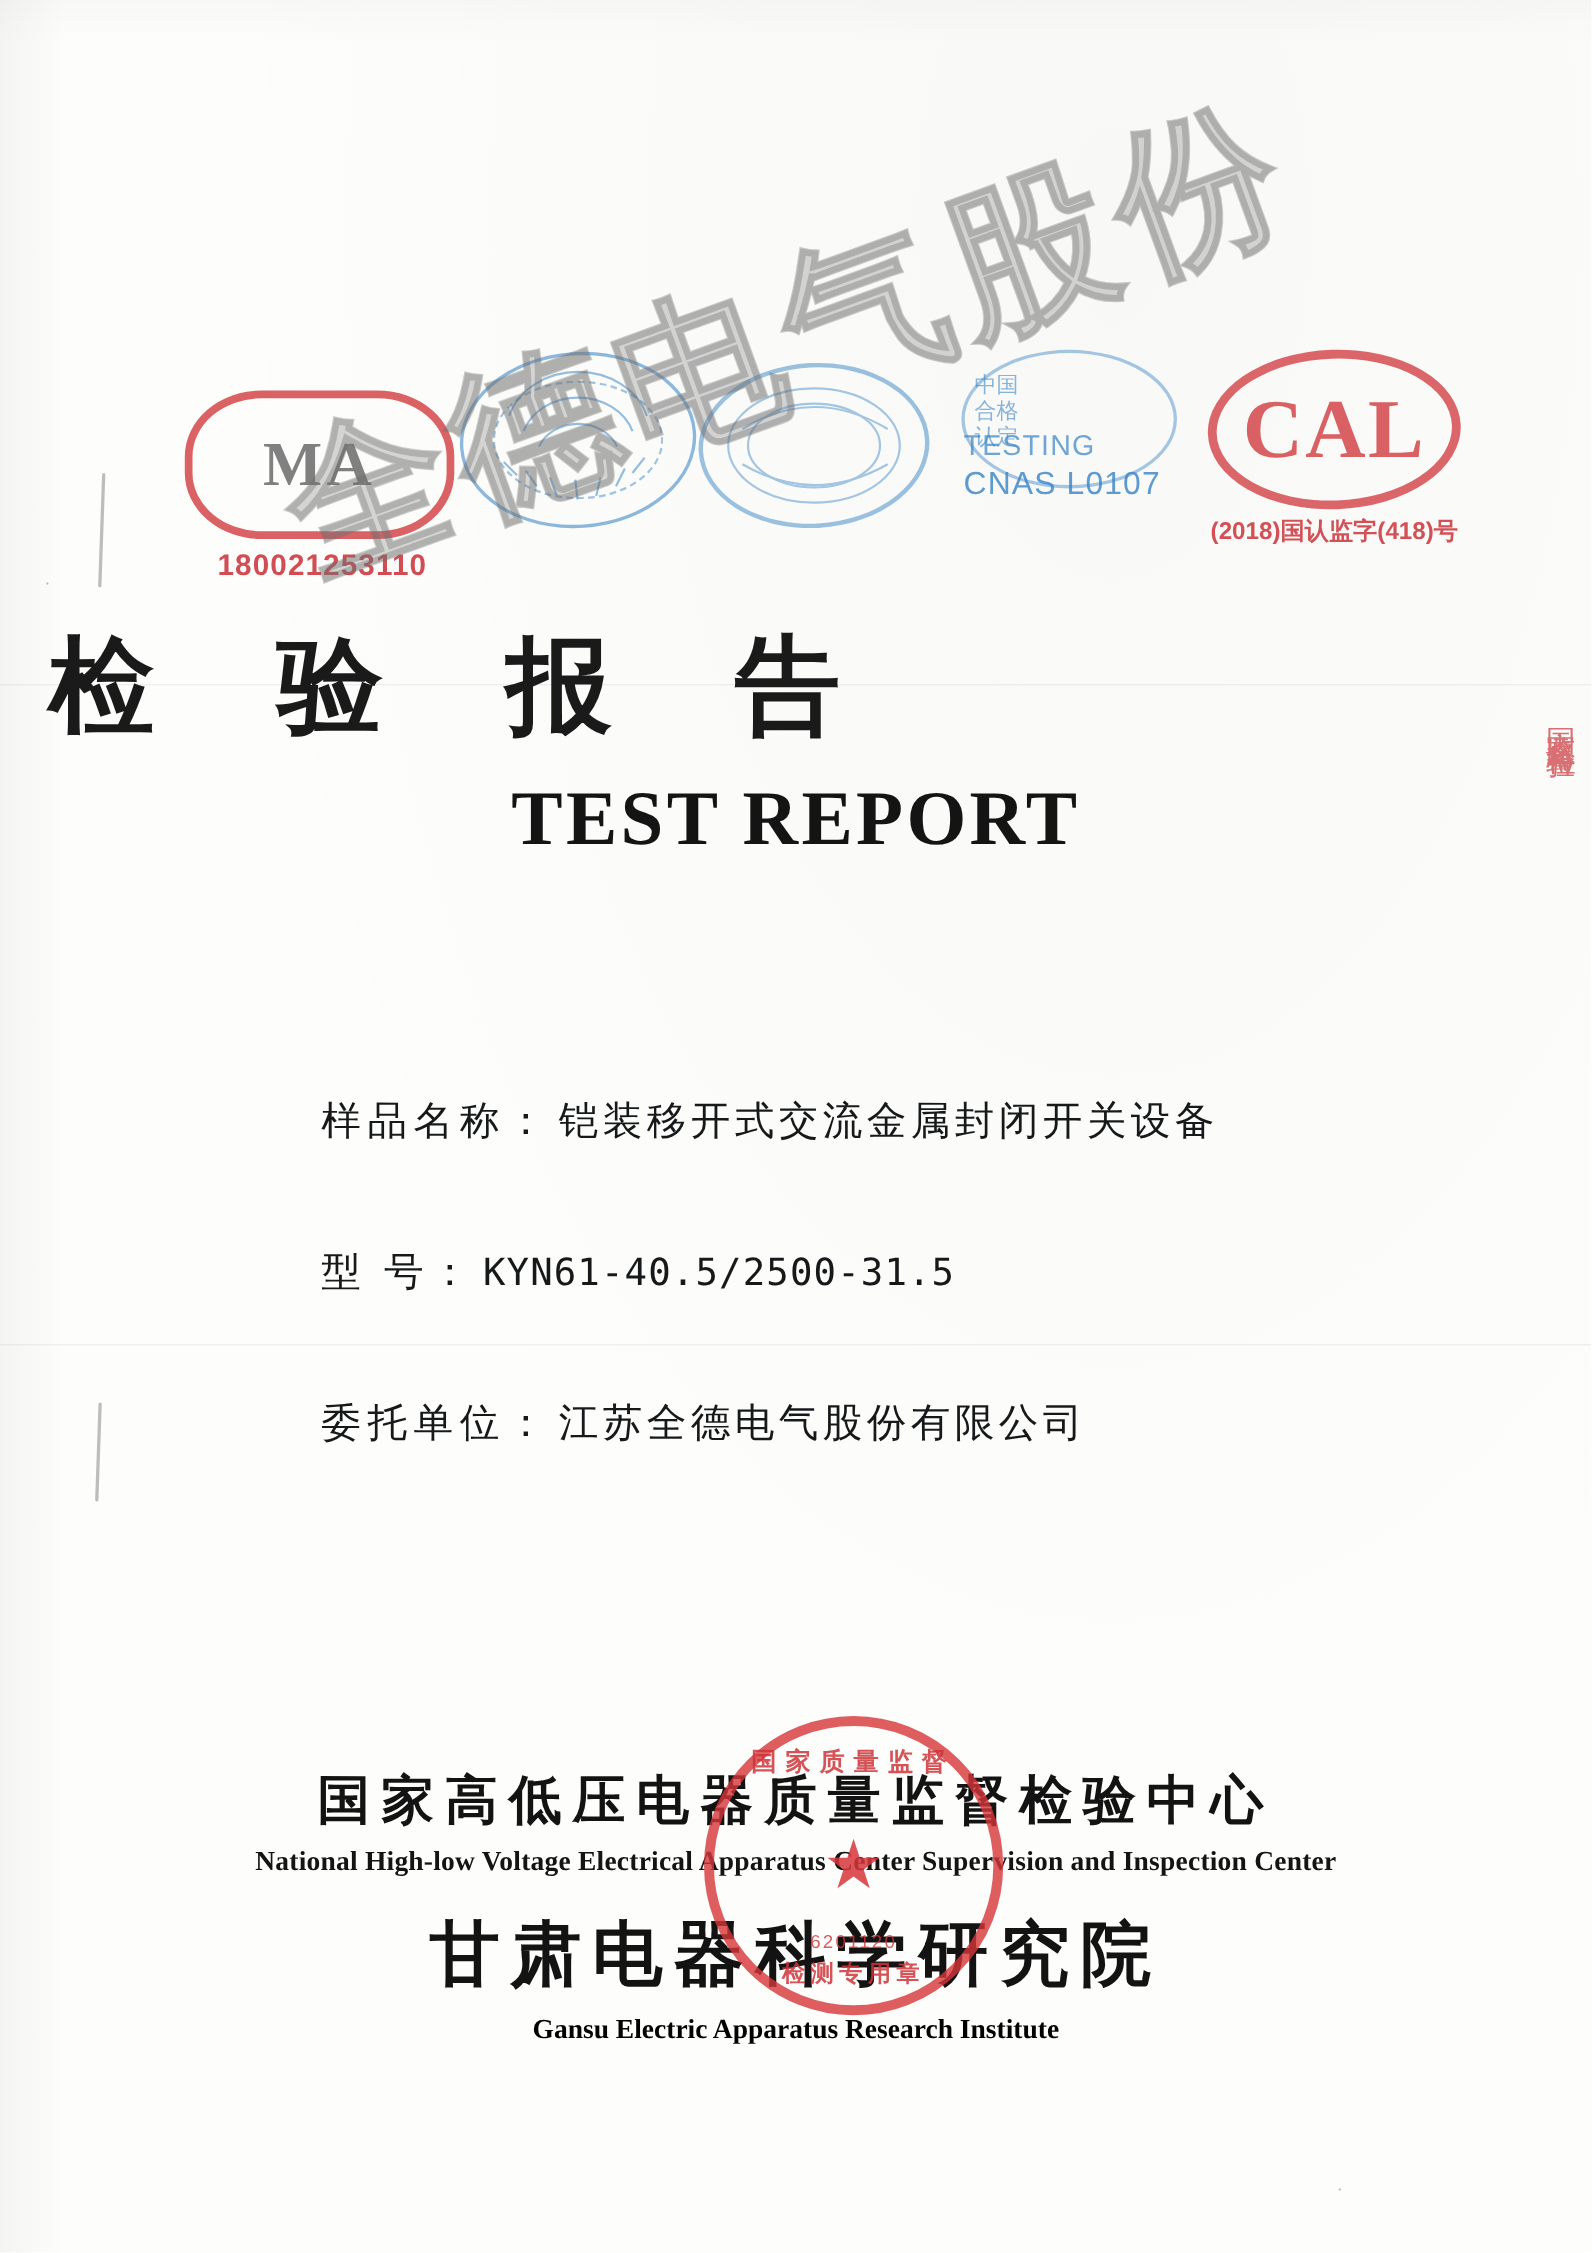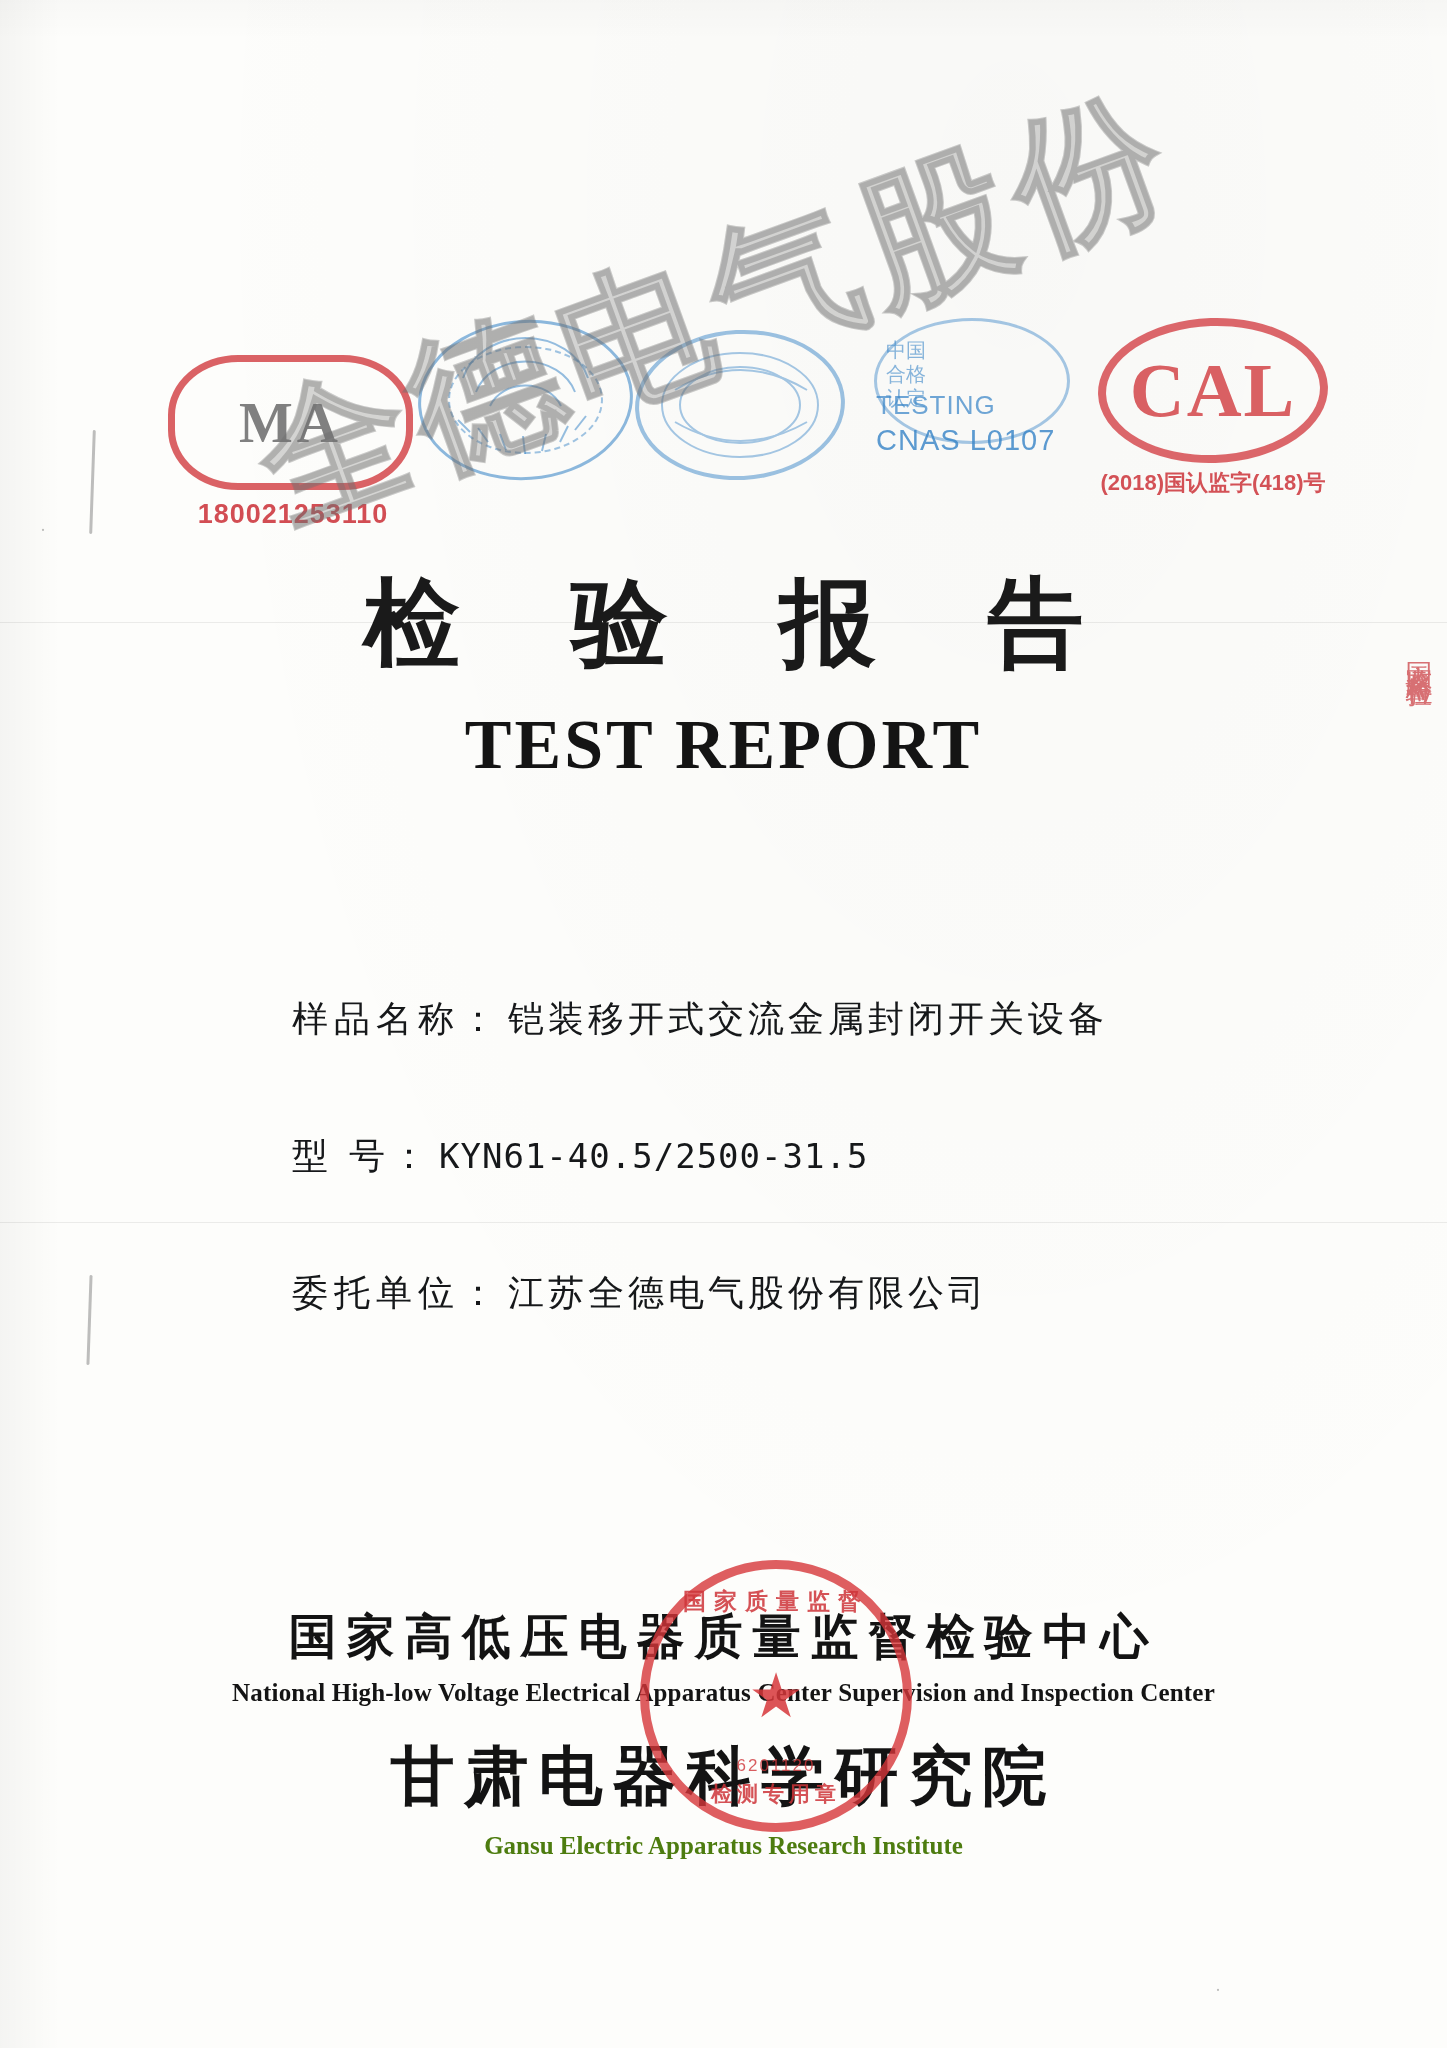--- a/index.html
+++ b/index.html
@@ -218,21 +218,20 @@
     pointer-events: none;
     -webkit-text-stroke: 2px rgba(110,110,110,0.35);
     white-space: nowrap;
   }
 
   
   .title-cn {
     position: absolute;
     top: 560px;
     left: 0; right: 0;
-    text-align: center;
     font-family: "Liberation Serif", "DejaVu Serif", serif;
     font-weight: bold;
     font-size: 96px;
     letter-spacing: 44px;
     text-indent: 44px;
     color: #1a1a1a;
   }
   .title-en {
     position: absolute;
     top: 705px;
@@ -308,21 +307,21 @@
     font-weight: bold;
     font-size: 64px;
     letter-spacing: 10px;
     color: #131313;
   }
   .issuer-en-2 {
     margin-top: 12px;
     font-family: "Liberation Serif", "DejaVu Serif", serif;
     font-weight: bold;
     font-size: 25px;
-    color: #4d7c0f;
+    color: #000000;
   }
 
   
   .seal {
     position: absolute;
     left: 640px;
     top: 1560px;
     width: 272px;
     height: 272px;
     pointer-events: none;

